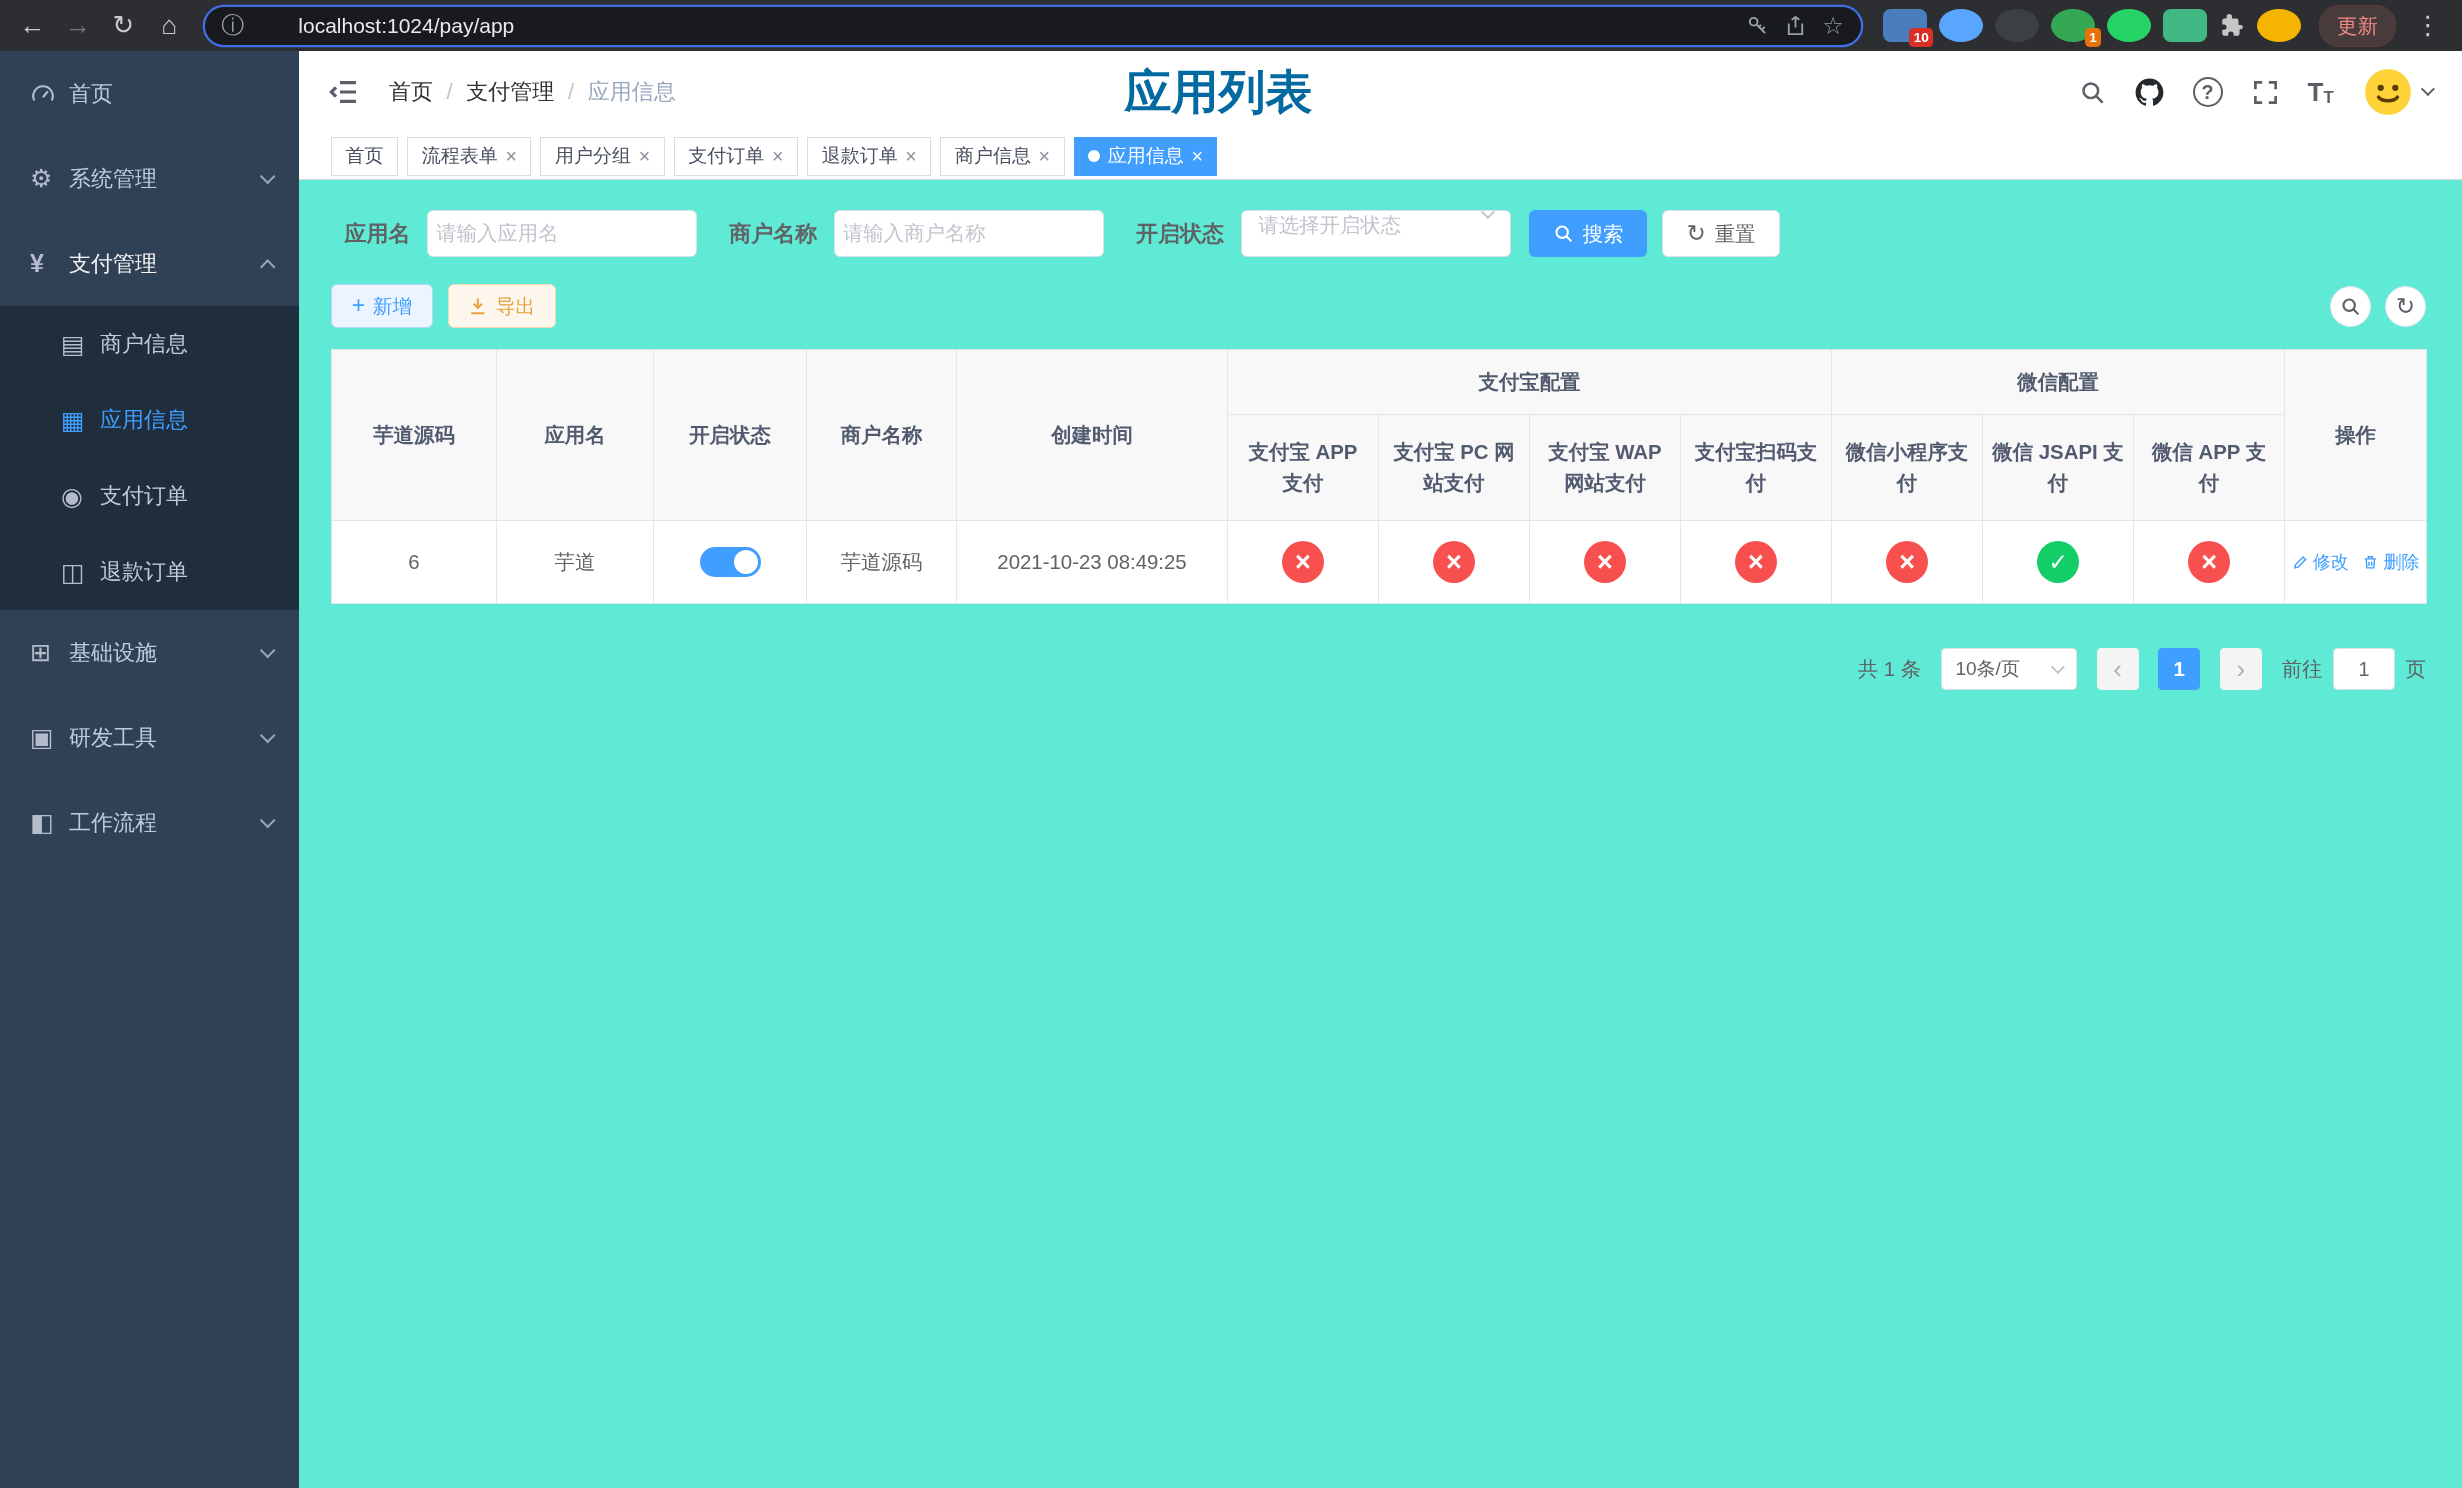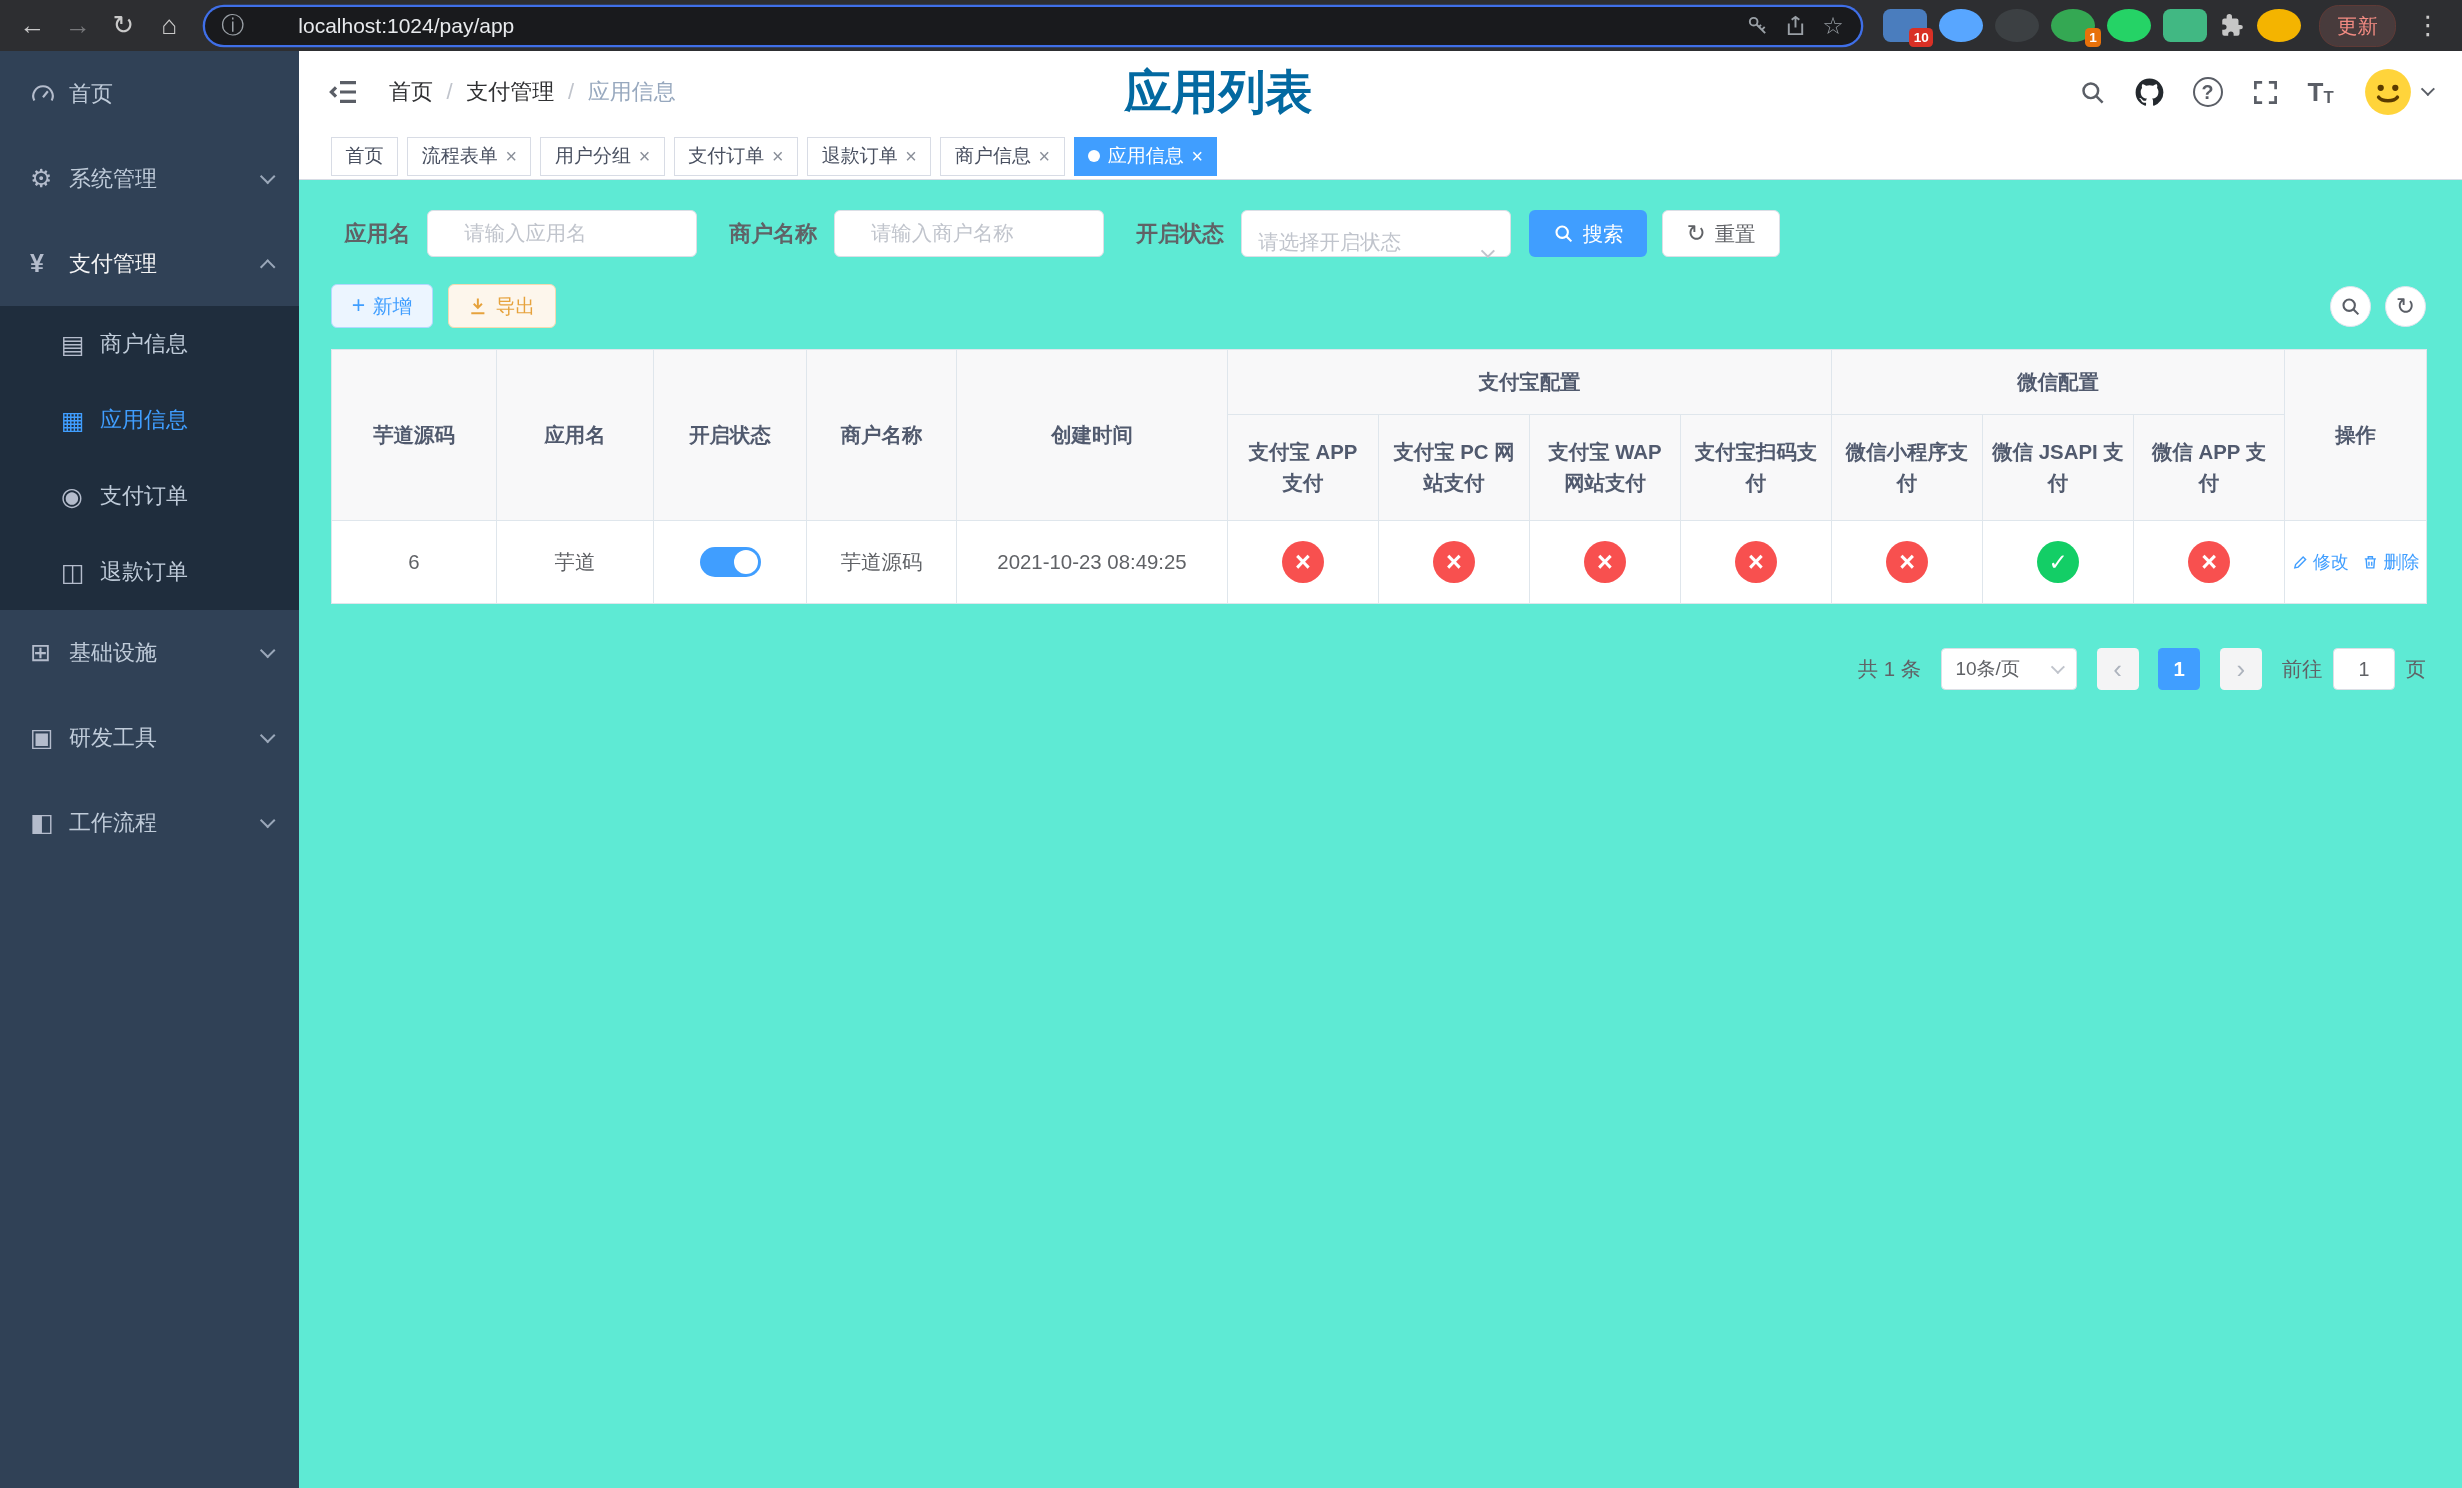--- a/index.html
+++ b/index.html
@@ -71,24 +71,24 @@
   .tag .tag-close::before { content:"×"; font-size:19.7px; color:#8a8f99; }
   .tag.active { background:#409eff; border-color:#409eff; color:#fff; }
   .tag.active .tag-close::before { color:#fff; }
   .tag-dot { width:12px; height:12px; border-radius:50%; background:#fff; }
 
   
   .content { flex:1; padding:30px 36px 0 32px; background:#5eead4; overflow:hidden; }
   .filter-row { display:flex; align-items:center; margin-left:13.6px; }
   .f-group { display:flex; align-items:center; margin-right:32px; }
   .f-label { font-size:22px; font-weight:600; color:#606266; margin-right:16.7px; white-space:nowrap; }
-  .f-input { width:270px; height:47px; border:1.5px solid #dcdfe6; border-radius:6px; padding:0 36px; font-size:20.4px;
+  .f-input { width:270px; height:47px; border:1.5px solid #dcdfe6; border-radius:6px; padding:0 8px; font-size:20.4px;
              color:#606266; outline:none; background:#fff; font-family:inherit; }
   .f-input::placeholder { color:#c0c4cc; }
-  .f-select { width:270px; height:47px; border:1.5px solid #dcdfe6; border-radius:6px; display:flex; align-items:flex-end;
+  .f-select { width:270px; height:47px; border:1.5px solid #dcdfe6; border-radius:6px; display:flex; align-items:flex-start;
               justify-content:space-between; padding:0 16.7px; background:#fff; cursor:pointer; }
   .f-select .ph { color:#c0c4cc; font-size:20.4px; }
   .sel-caret { width:9.8px; height:9.8px; border-right:2.3px solid #c0c4cc; border-bottom:2.3px solid #c0c4cc;
                transform:rotate(45deg); margin-top:-4.5px; }
   .btn { height:47px; border-radius:6px; display:inline-flex; align-items:center; justify-content:center; gap:9px;
          font-size:20.4px; padding:0 23px; border:1.5px solid transparent; cursor:pointer; font-family:inherit; white-space:nowrap; }
   .btn-primary { background:#409eff; color:#fff; }
   .btn-default { background:#fff; border-color:#dcdfe6; color:#606266; margin-left:15px; }
 
   .toolbar-row { display:flex; align-items:center; margin-top:27px; gap:15px; }

